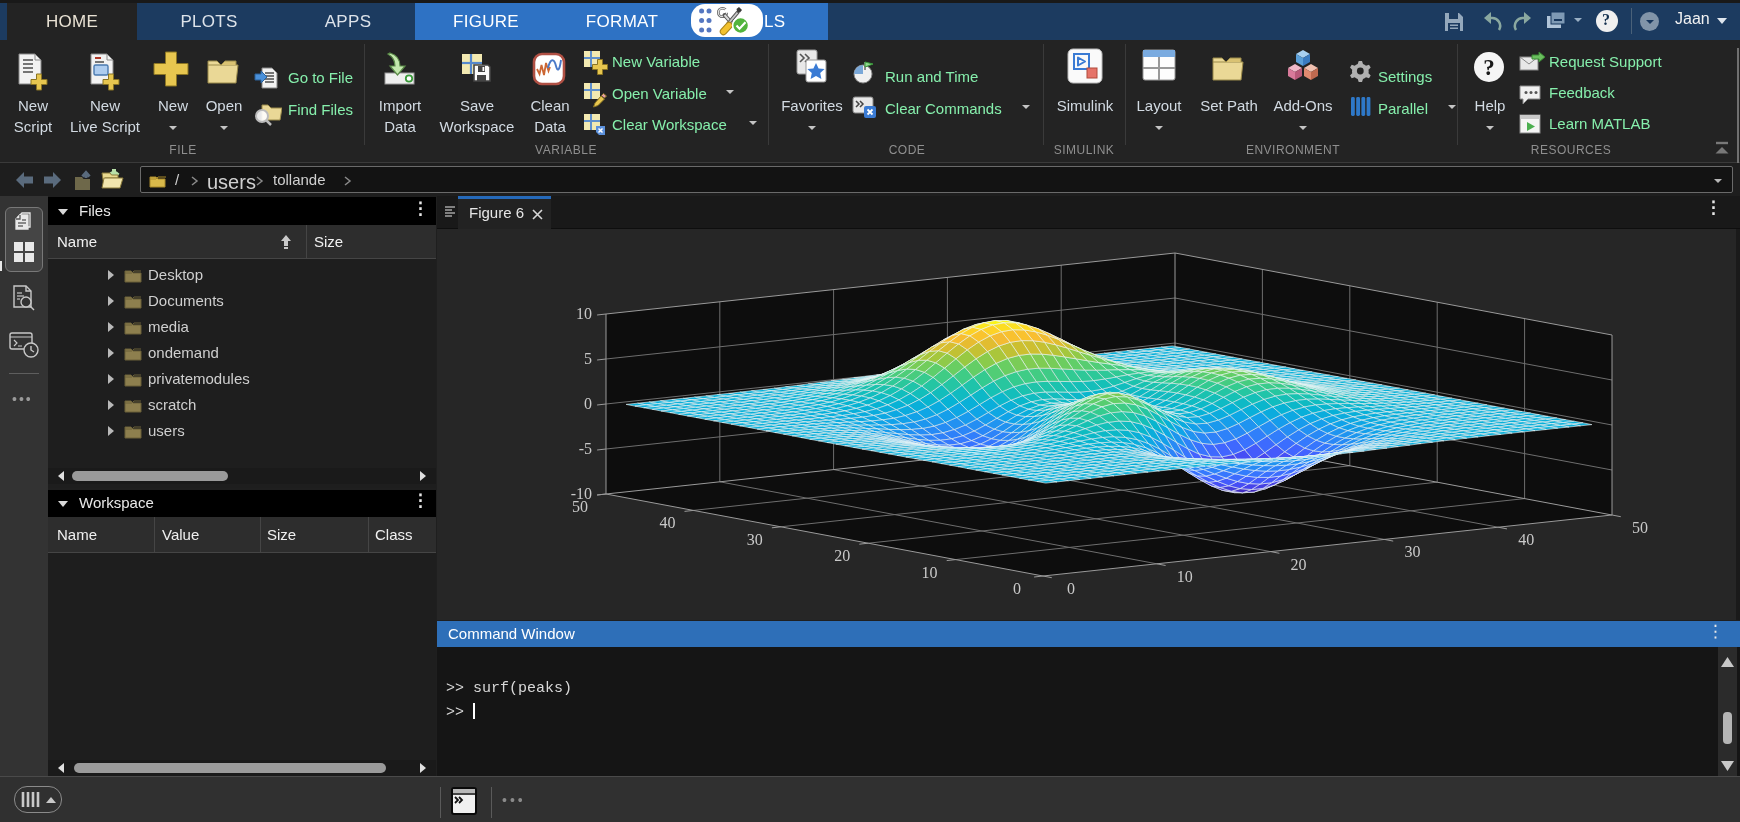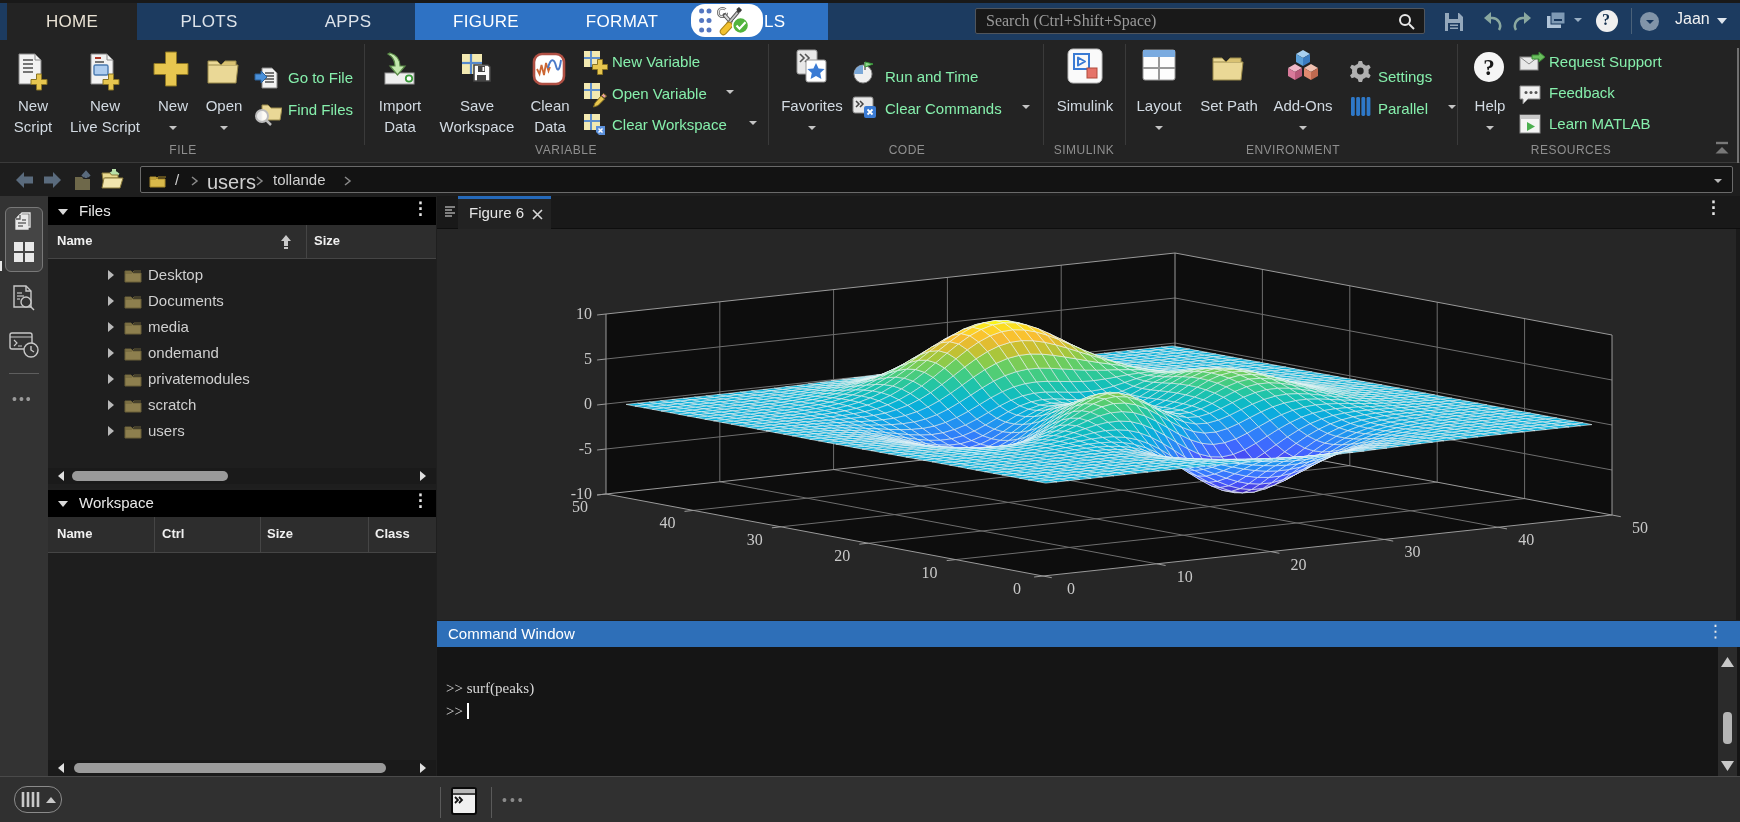--- a/index.html
+++ b/index.html
@@ -5,21 +5,21 @@
 body{background:#1f1f1f;font-family:"Liberation Sans",sans-serif;overflow:hidden;position:relative}
 .abs{position:absolute}
 .tab{position:absolute;top:3px;height:37px;line-height:37px;text-align:center;color:#dde3ea;font-size:17px;letter-spacing:.3px}
 .seclbl{position:absolute;top:143px;color:#8f8f8f;font-size:12px;letter-spacing:.5px;transform:translateX(-50%)}
 .vsep{position:absolute;top:44px;height:101px;width:1px;background:#3a3a3a}
 .ilbl{position:absolute;color:#d2dae2;font-size:15px;text-align:center;white-space:nowrap;line-height:21px;transform:translateX(-50%)}
 .illl{position:absolute;color:#86efac;font-size:15px;white-space:nowrap}
 .caret{position:absolute;width:0;height:0;border-left:4.5px solid transparent;border-right:4.5px solid transparent;border-top:4.5px solid #c4c4c4;transform:translateX(-50%)}
 .kebab{position:absolute;color:#e8e8e8;font-size:17px;font-weight:bold;line-height:9px}
 .item{position:absolute;color:#cfcfcf;font-size:15px}
-.colh{position:absolute;color:#f0f0f0;font-size:13px;font-weight:bold}
+.colh{position:absolute;color:#f0f0f0;font-size:15px;font-weight:normal}
 .tri-r{position:absolute;width:0;height:0;border-top:5px solid transparent;border-bottom:5px solid transparent;border-left:6px solid #b9b9b9}
 .tri-d{position:absolute;width:0;height:0;border-left:5px solid transparent;border-right:5px solid transparent;border-top:6px solid #d9d9d9}
 </style></head><body>
 
 <div class="abs" style="left:0;top:0;width:1740px;height:40px;background:#1c3b60">
 <div class="abs" style="left:0;top:0;width:1740px;height:3px;background:#191919"></div>
 <div class="abs" style="left:415px;top:3px;width:413px;height:37px;background:#2e72c4"></div>
 <div class="tab" style="left:7px;width:130px;background:#232323;color:#e9e2d4">HOME</div>
 <div class="tab" style="left:150px;width:118px">PLOTS</div>
 <div class="tab" style="left:295px;width:106px">APPS</div>
@@ -42,27 +42,20 @@
   <path d="M33.5 11 L44.5 23.5" stroke="#555" stroke-width="4" stroke-linecap="round"></path>
   <path d="M33.5 11 L44.5 23.5" stroke="#dcdcdc" stroke-width="2"></path>
   <path d="M36.5 20.5 L47 8" stroke="#555" stroke-width="3.6"></path>
   <path d="M36.5 20.5 L47 8" stroke="#c8c8c8" stroke-width="1.8"></path>
   <path d="M45.5 5 l2.5 -2 3 3 -2 2.5 -2.5 0.5 z" fill="#3a3a3a"></path>
   <path d="M32.5 27.5 L38 21.5" stroke="#a8841a" stroke-width="7.4" stroke-linecap="round"></path>
   <path d="M32.5 27.5 L38 21.5" stroke="#f2c12e" stroke-width="5.4" stroke-linecap="round"></path>
   <circle cx="49.6" cy="21.5" r="8" fill="#52b43c" stroke="#fff" stroke-width="1.6"></circle>
   <path d="M45.5 21.5 l3 3.2 6 -6.5" stroke="#fff" stroke-width="2.2" fill="none"></path>
  </svg>
-</div>
-<div class="abs" style="left:975px;top:8px;width:450px;height:26px;background:#191919;border:1px solid #50555c;border-radius:2px">
- <span style="position:absolute;left:10px;top:3px;font-family:'Liberation Serif',serif;font-size:16px;color:#9a9a9a">Search (Ctrl+Shift+Space)</span>
- <svg width="18" height="18" style="position:absolute;right:8px;top:4px">
-        <circle cx="7" cy="7" r="5" fill="none" stroke="#e8e8e8" stroke-width="2"></circle>
-        <line x1="11" y1="11" x2="16" y2="16" stroke="#e8e8e8" stroke-width="2"></line>
-      </svg>
 </div>
 <svg width="24" height="24" style="position:absolute;left:1442px;top:10px">
       <path d="M3 3 h14 l4 4 v14 h-18 z" fill="#94a8bc"></path>
       <rect x="7" y="3" width="9" height="6" fill="#1c3b60"></rect>
       <rect x="6" y="13" width="12" height="8" fill="#1c3b60"></rect>
       <rect x="8" y="14.5" width="8" height="1.5" fill="#94a8bc"></rect>
       <rect x="8" y="17.5" width="8" height="1.5" fill="#94a8bc"></rect>
     </svg>
 <svg width="26" height="24" style="position:absolute;left:1479px;top:10px">
       <path d="M20 20 a8 8 0 0 0 -8 -12 l-5 0" fill="none" stroke="#8aa8a0" stroke-width="2.5"></path>
@@ -458,21 +451,21 @@
 
 <div class="abs" style="left:48px;top:490px;width:388px;height:286px;background:#1e1e1e">
 <div class="abs" style="left:0;top:0;width:388px;height:27px;background:#000">
  <div class="tri-d" style="left:10px;top:11px"></div>
  <span style="position:absolute;left:31px;top:4px;color:#e8e8e8;font-size:15px">Workspace</span>
  <span class="kebab" style="left:364px;top:6px">⋮</span>
 </div>
 <div class="abs" style="left:0;top:27px;width:388px;height:36px;background:#2d2d2d;border-bottom:1px solid #454545">
  <span class="colh" style="left:9px;top:9px">Name</span>
  <div class="abs" style="left:106px;top:0;width:1px;height:36px;background:#454545"></div>
- <span class="colh" style="left:114px;top:9px">Ctrl</span>
+ <span class="colh" style="left:114px;top:9px">Value</span>
  <div class="abs" style="left:212px;top:0;width:1px;height:36px;background:#454545"></div>
  <span class="colh" style="left:219px;top:9px">Size</span>
  <div class="abs" style="left:320px;top:0;width:1px;height:36px;background:#454545"></div>
  <span class="colh" style="left:327px;top:9px">Class</span>
 </div>
 <div class="abs" style="left:0;top:270px;width:388px;height:16px;background:#1a1a1a">
  <div class="tri-r" style="left:10px;top:3px;transform:rotate(180deg);border-left-color:#e0e0e0"></div>
  <div class="tri-r" style="left:372px;top:3px;border-left-color:#e0e0e0"></div>
  <div class="abs" style="left:26px;top:3px;width:312px;height:10px;background:#9a9a9a;border-radius:5px"></div>
 </div>
@@ -2875,21 +2868,21 @@
 </svg>
     </div>
 <div class="abs" style="left:1299px;top:33px;width:4px;height:391px;background:#1a1a1a"></div>
 </div>
 
 <div class="abs" style="left:437px;top:621px;width:1303px;height:155px;background:#151515">
 <div class="abs" style="left:0;top:0;width:1303px;height:26px;background:#2e6fb8">
  <span style="position:absolute;left:11px;top:4px;color:#fff;font-size:15px">Command Window</span>
  <span class="kebab" style="left:1270px;top:6px;font-weight:normal">⋮</span>
 </div>
-<div class="abs" style="left:0;top:26px;width:1303px;height:129px;font-family:Liberation Serif, serif;font-size:15px;color:#d8d8d8">
+<div class="abs" style="left:0;top:26px;width:1303px;height:129px;font-family:Liberation Mono, monospace;font-size:15px;color:#d8d8d8">
  <div style="position:absolute;left:9px;top:33px">&gt;&gt; surf(peaks)</div>
  <div style="position:absolute;left:9px;top:56px">&gt;&gt; <span style="display:inline-block;width:2px;height:16px;background:#fff;vertical-align:-3px"></span></div>
 </div>
 <div class="abs" style="left:1281px;top:26px;width:19px;height:129px;background:#2b2b2b">
  <svg width="15" height="12" style="position:absolute;left:2px;top:9px">
         <path d="M7.5 1 L14 11 H1 z" fill="#c8c8c8"></path>
       </svg>
  <div class="abs" style="left:5px;top:65px;width:9px;height:32px;background:#b5b5b5;border-radius:4px"></div>
  <svg width="15" height="12" style="position:absolute;left:2px;top:113px">
         <path d="M7.5 11 L14 1 H1 z" fill="#c8c8c8"></path>

